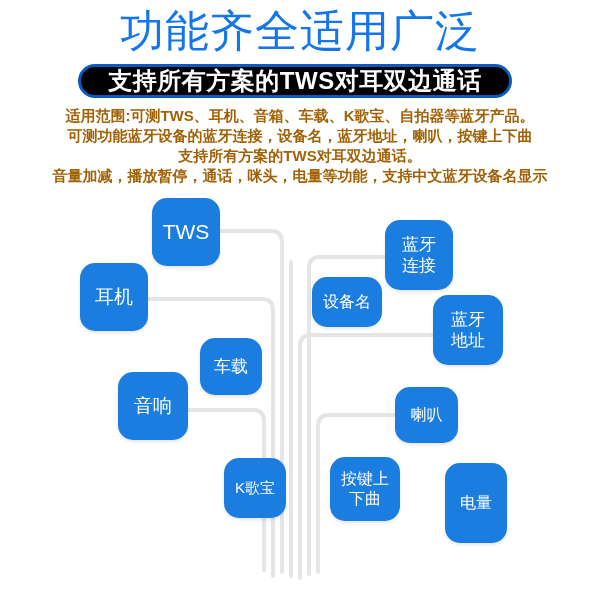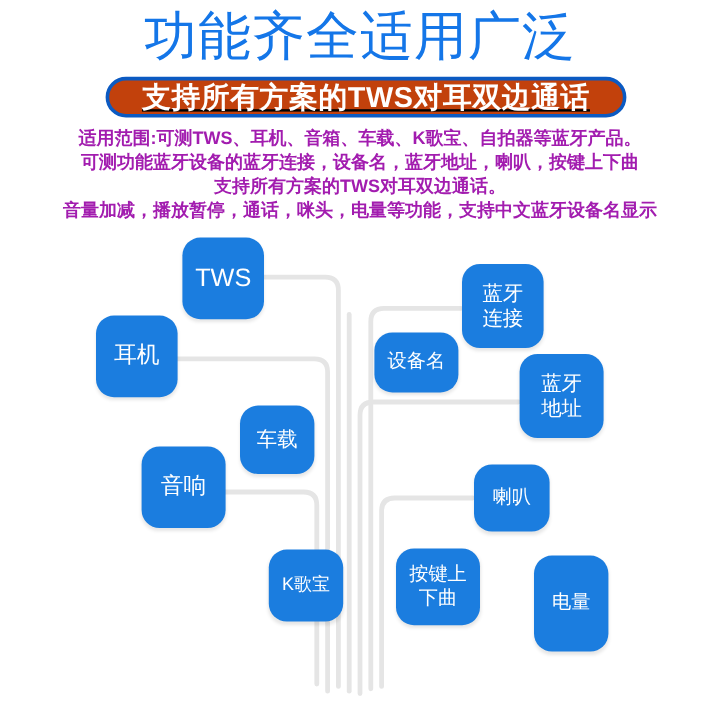--- a/index.html
+++ b/index.html
@@ -6,32 +6,32 @@
   body{font-family:"Liberation Sans","DejaVu Sans",sans-serif;}
   .canvas{position:relative;width:600px;height:600px;background:#ffffff;overflow:hidden;}
 
   
   .page-title{
     position:absolute;left:0;top:6px;width:600px;
     text-align:center;font-size:44px;font-weight:normal;
     color:#1476e8;letter-spacing:1px;line-height:50px;
   }
   .banner-pill{
-    position:absolute;left:88px;top:64px;width:434px;height:34px;
-    background:#c2410c;border:3px solid #0b5ac2;border-radius:22px;
+    position:absolute;left:78px;top:64px;width:434px;height:34px;
+    background:#000000;border:3px solid #0b5ac2;border-radius:22px;
     box-sizing:border-box;
-    display:flex;align-items:center;justify-content:center;text-decoration:underline;
+    display:flex;align-items:center;justify-content:center;
   }
   .banner-pill span{
     color:#ffffff;font-size:24px;font-weight:bold;letter-spacing:0.5px;
     white-space:nowrap;
   }
   .description{
     position:absolute;left:30px;top:106px;width:540px;
-    text-align:center;color:#a21caf;font-size:15px;line-height:20px;
+    text-align:center;color:#a16207;font-size:15px;line-height:20px;
     font-weight:bold;
   }
   .description div{white-space:nowrap;}
 
   
   .connectors{position:absolute;left:0;top:0;width:600px;height:600px;z-index:1;}
   .node{
     position:absolute;z-index:2;
     background:#1b7ddf;border-radius:15px;
     color:#ffffff;display:flex;align-items:center;justify-content:center;

